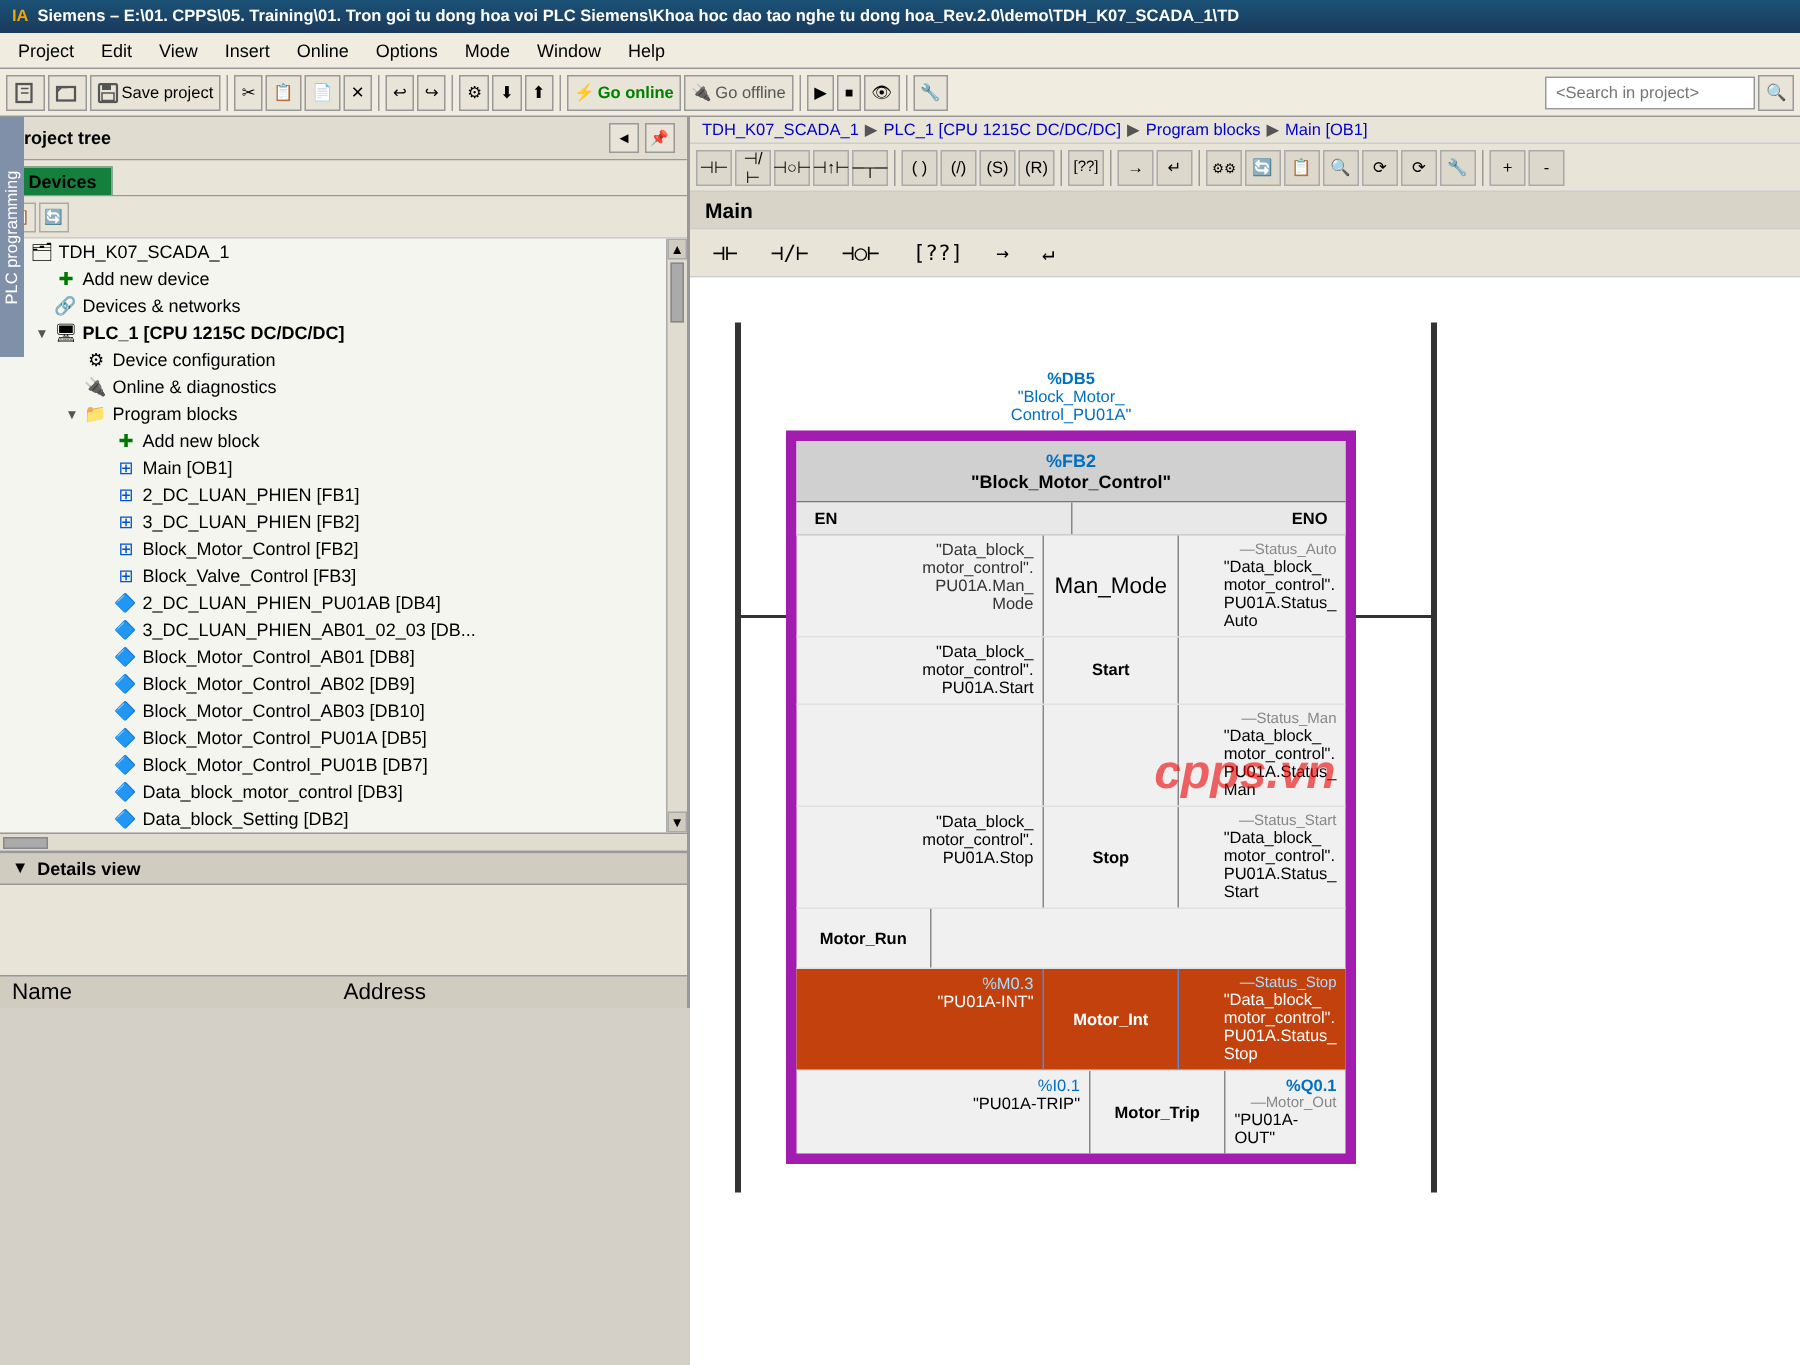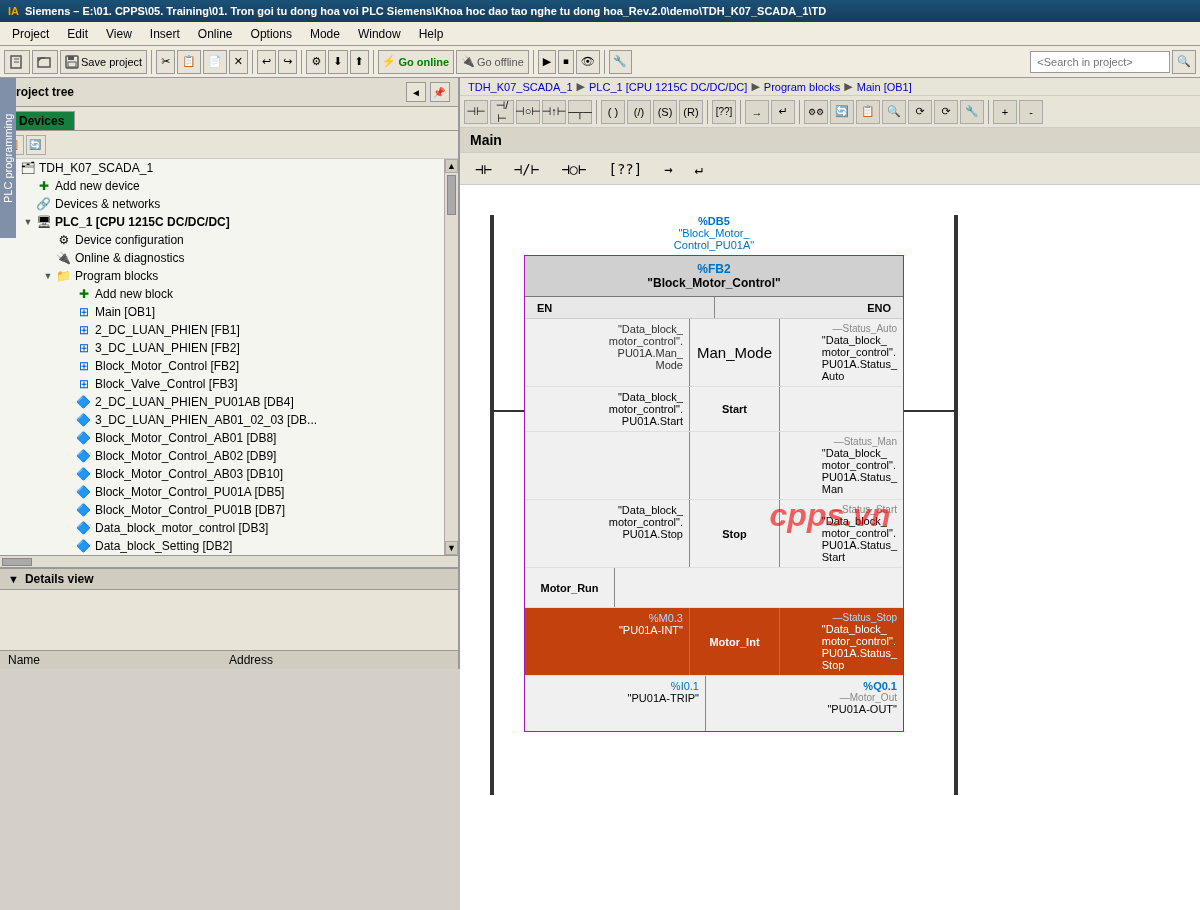--- a/index.html
+++ b/index.html
@@ -195,21 +195,21 @@
     }
     #details-content {
       padding: 4px;
       height: 60px;
     }
     #details-table-header {
       display: flex;
       background: #d0ccc0;
       border-top: 1px solid #999;
       padding: 2px 8px;
-      font-size: 12px;
+      font-size: 15px;
     }
     .details-col { flex: 1; }
 
     
     #editor-panel {
       flex: 1;
       background: #f0ece0;
       display: flex;
       flex-direction: column;
       overflow: hidden;
@@ -700,27 +700,27 @@
 
         <div class="watermark">cpps.vn</div>
 
         <div style="display:flex; align-items:flex-start; margin-top:20px; margin-left:20px;">
 
           <div style="width:4px; background:#333; height:580px; margin-right:0px;"></div>
           <div style="width:30px; height:2px; background:#333; margin-top:195px;"></div>
 
           <div style="display:flex; flex-direction:column; align-items:center;">
 
-            <div style="text-align:center; margin-bottom:4px; font-size:11px;">
+            <div style="text-align:center; margin-bottom:4px; font-size:11px;margin-top:32px;">
               <div style="color:#0070c0; font-weight:bold;">%DB5</div>
               <div style="color:#0070c0; font-size:11px;">"Block_Motor_</div>
               <div style="color:#0070c0; font-size:11px;">Control_PU01A"</div>
             </div>
 
-            <div style="border:1px solid #a21caf; background:#f0f0f0; width:380px;">
+            <div style="border:7px solid #a21caf; background:#f0f0f0; width:380px;">
 
               <div style="background:#d0d0d0; text-align:center; padding:6px 0; border-bottom:1px solid #777;">
                 <div style="color:#0070c0; font-weight:bold; font-size:12px;">%FB2</div>
                 <div style="font-size:12px; font-weight:bold;">"Block_Motor_Control"</div>
               </div>
 
               <div style="display:flex; background:#e8e8e8; border-bottom:1px solid #ccc; height:22px;">
                 <div style="flex:1; display:flex; align-items:center; padding:0 12px; font-weight:bold; font-size:11px; border-right:1px solid #888;">EN</div>
                 <div style="flex:1; display:flex; align-items:center; justify-content:flex-end; padding:0 12px; font-weight:bold; font-size:11px;">ENO</div>
               </div>
@@ -783,24 +783,25 @@
                 <div style="width:90px; display:flex; align-items:center; justify-content:center; font-size:11px; font-weight:bold; border-right:1px solid #5588dd; color:white;">Motor_Int</div>
                 <div style="flex:1; padding:4px 6px; font-size:11px; color:white;">
                   <div style="float:right; text-align:left;">
                     <div style="color:#aaddff; font-size:10px; text-align:right;">—Status_Stop</div>
                     "Data_block_<br>motor_control".<br>PU01A.Status_<br>Stop
                   </div>
                 </div>
               </div>
 
               <div style="display:flex; min-height:55px;">
-                <div style="width:181px; text-align:right; padding:4px 6px 4px 4px; font-size:11px; border-right:1px solid #888;">
+                <div style="width:196px; text-align:right; padding:4px 6px 4px 4px; font-size:11px; border-right:1px solid #888;">
                   <div style="color:#0070c0;">%I0.1</div>
                   "PU01A-TRIP"
                 </div>
+                <div style="width:90px; display:flex; align-items:center; justify-content:center; font-size:11px; font-weight:bold; border-right:1px solid #888;">Motor_Trip</div>
                 <div style="flex:1; padding:4px 6px; font-size:11px;">
                   <div style="float:right; text-align:left;">
                     <div style="color:#0070c0; font-weight:bold; text-align:right; font-size:11px;">%Q0.1</div>
                     <div style="color:#888; font-size:10px; text-align:right;">—Motor_Out</div>
                     "PU01A-OUT"
                   </div>
                 </div>
               </div>
             </div>
           </div>

